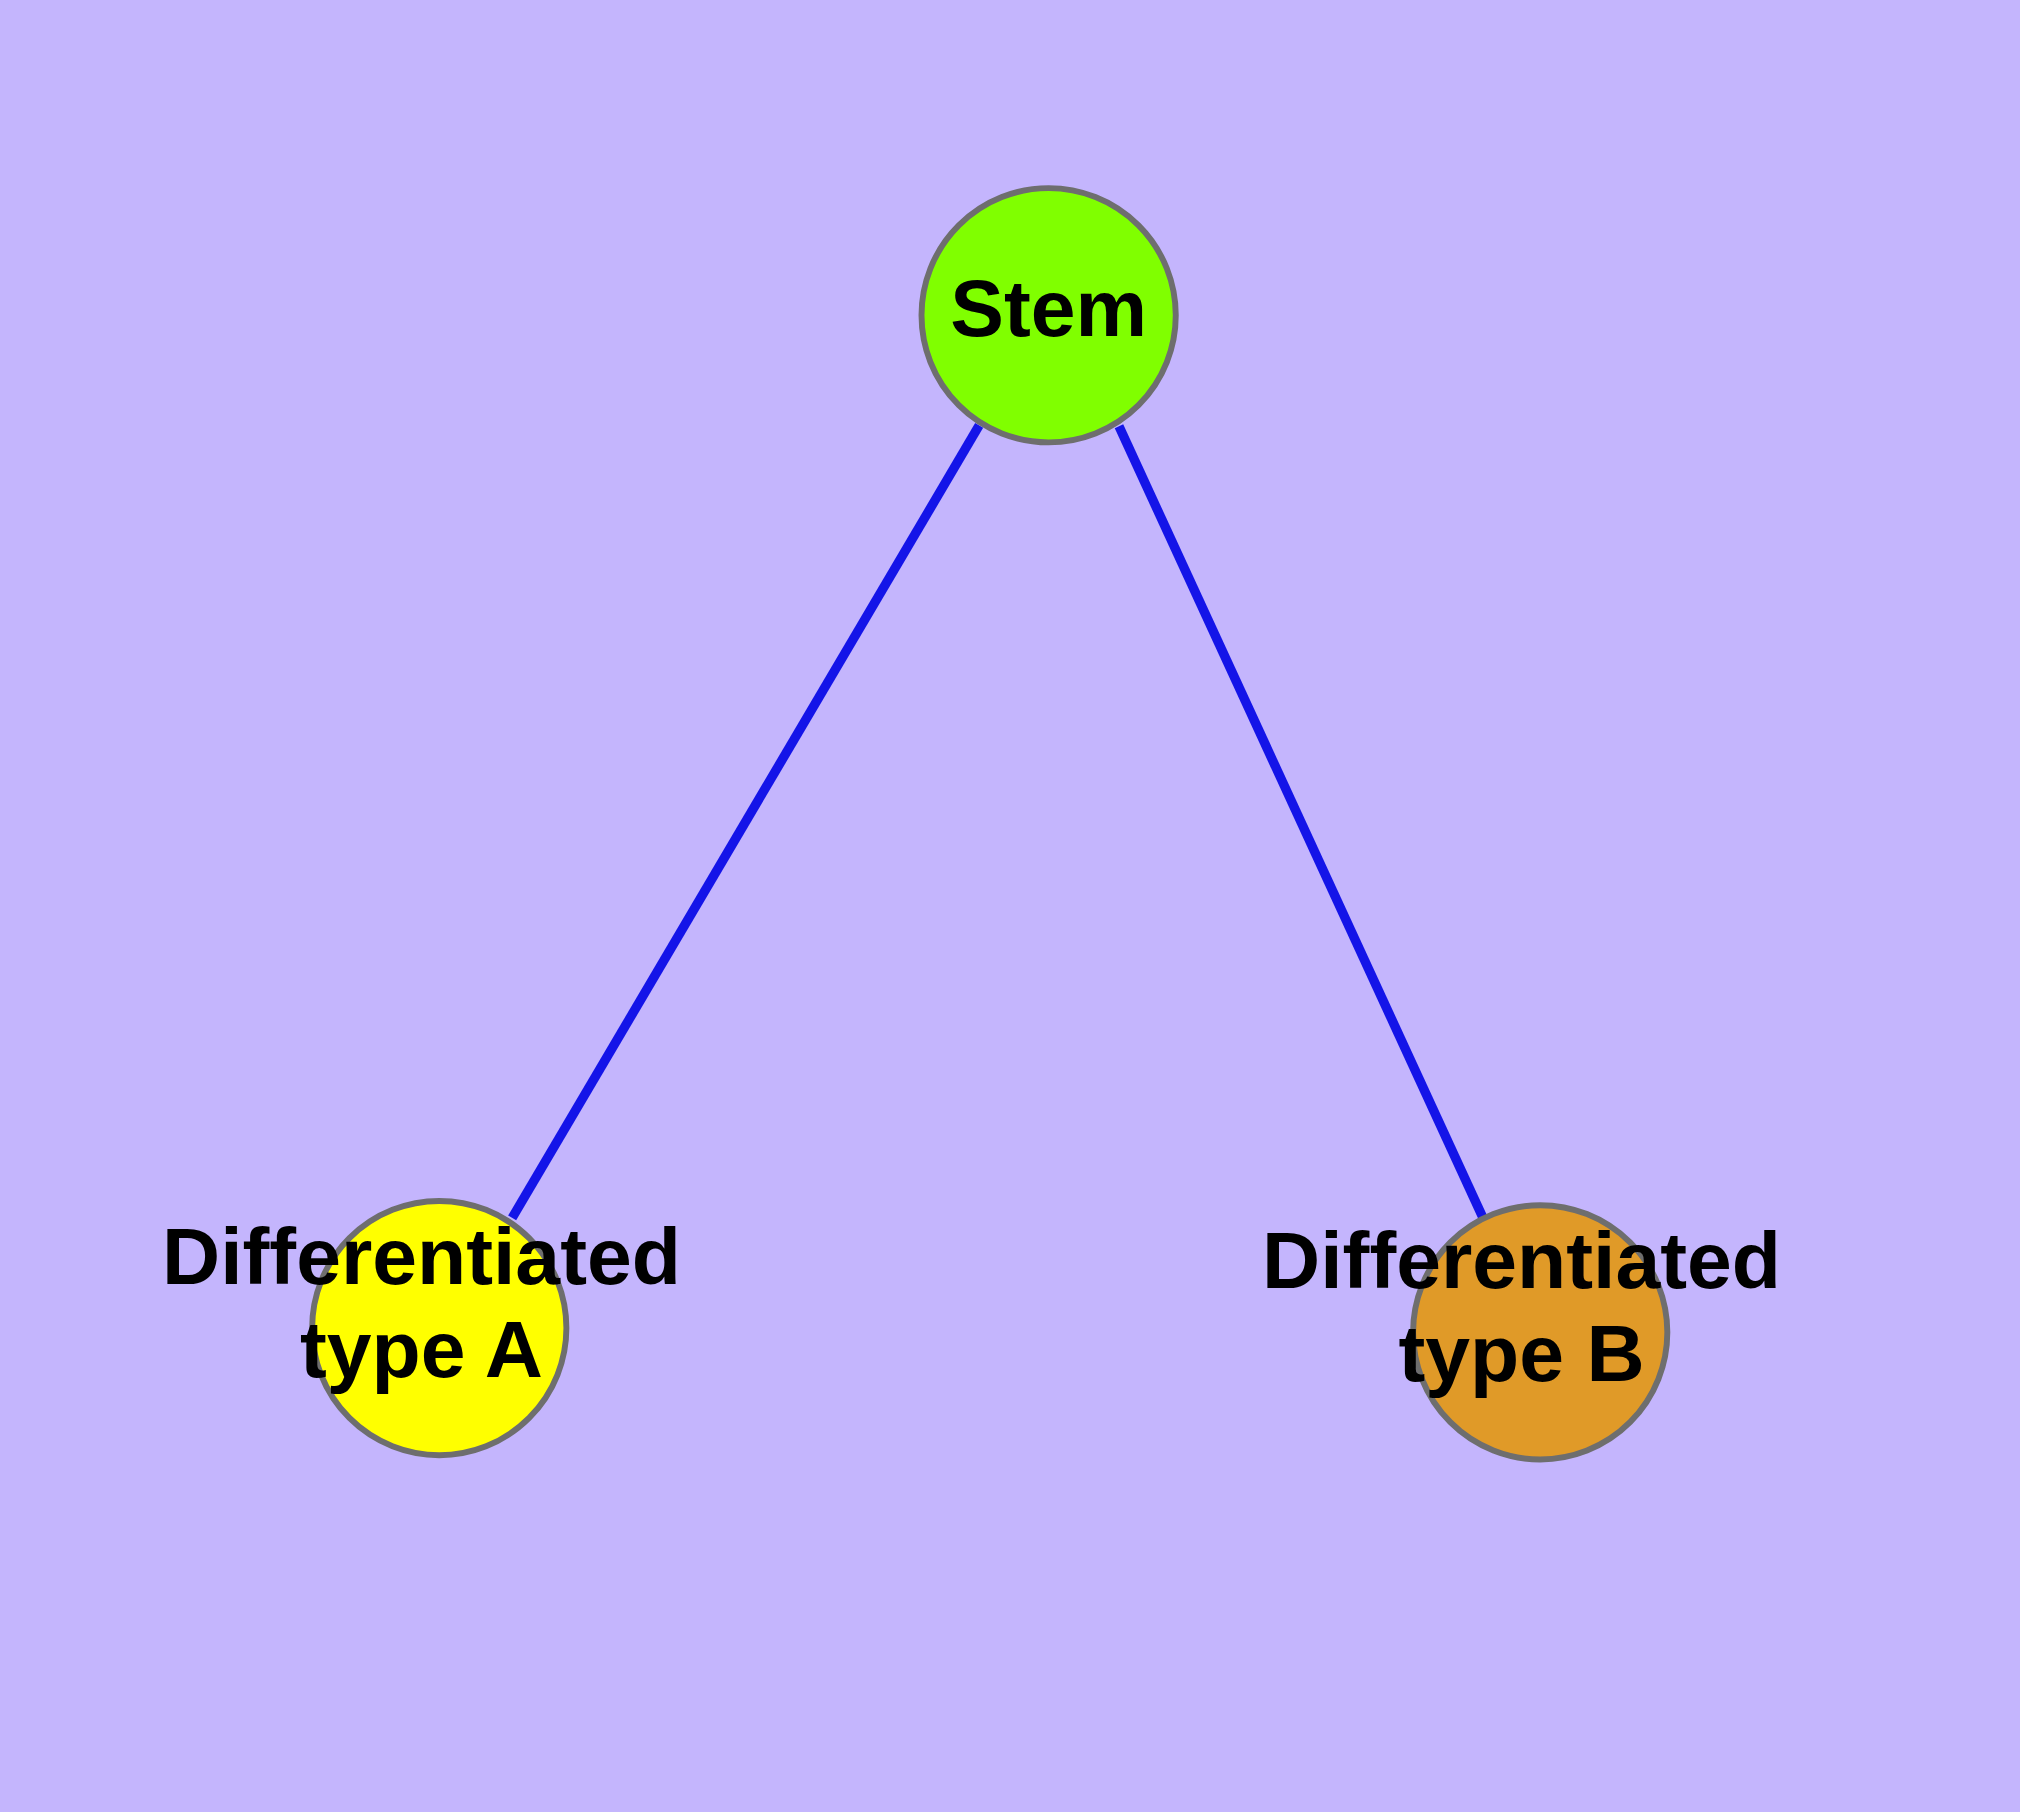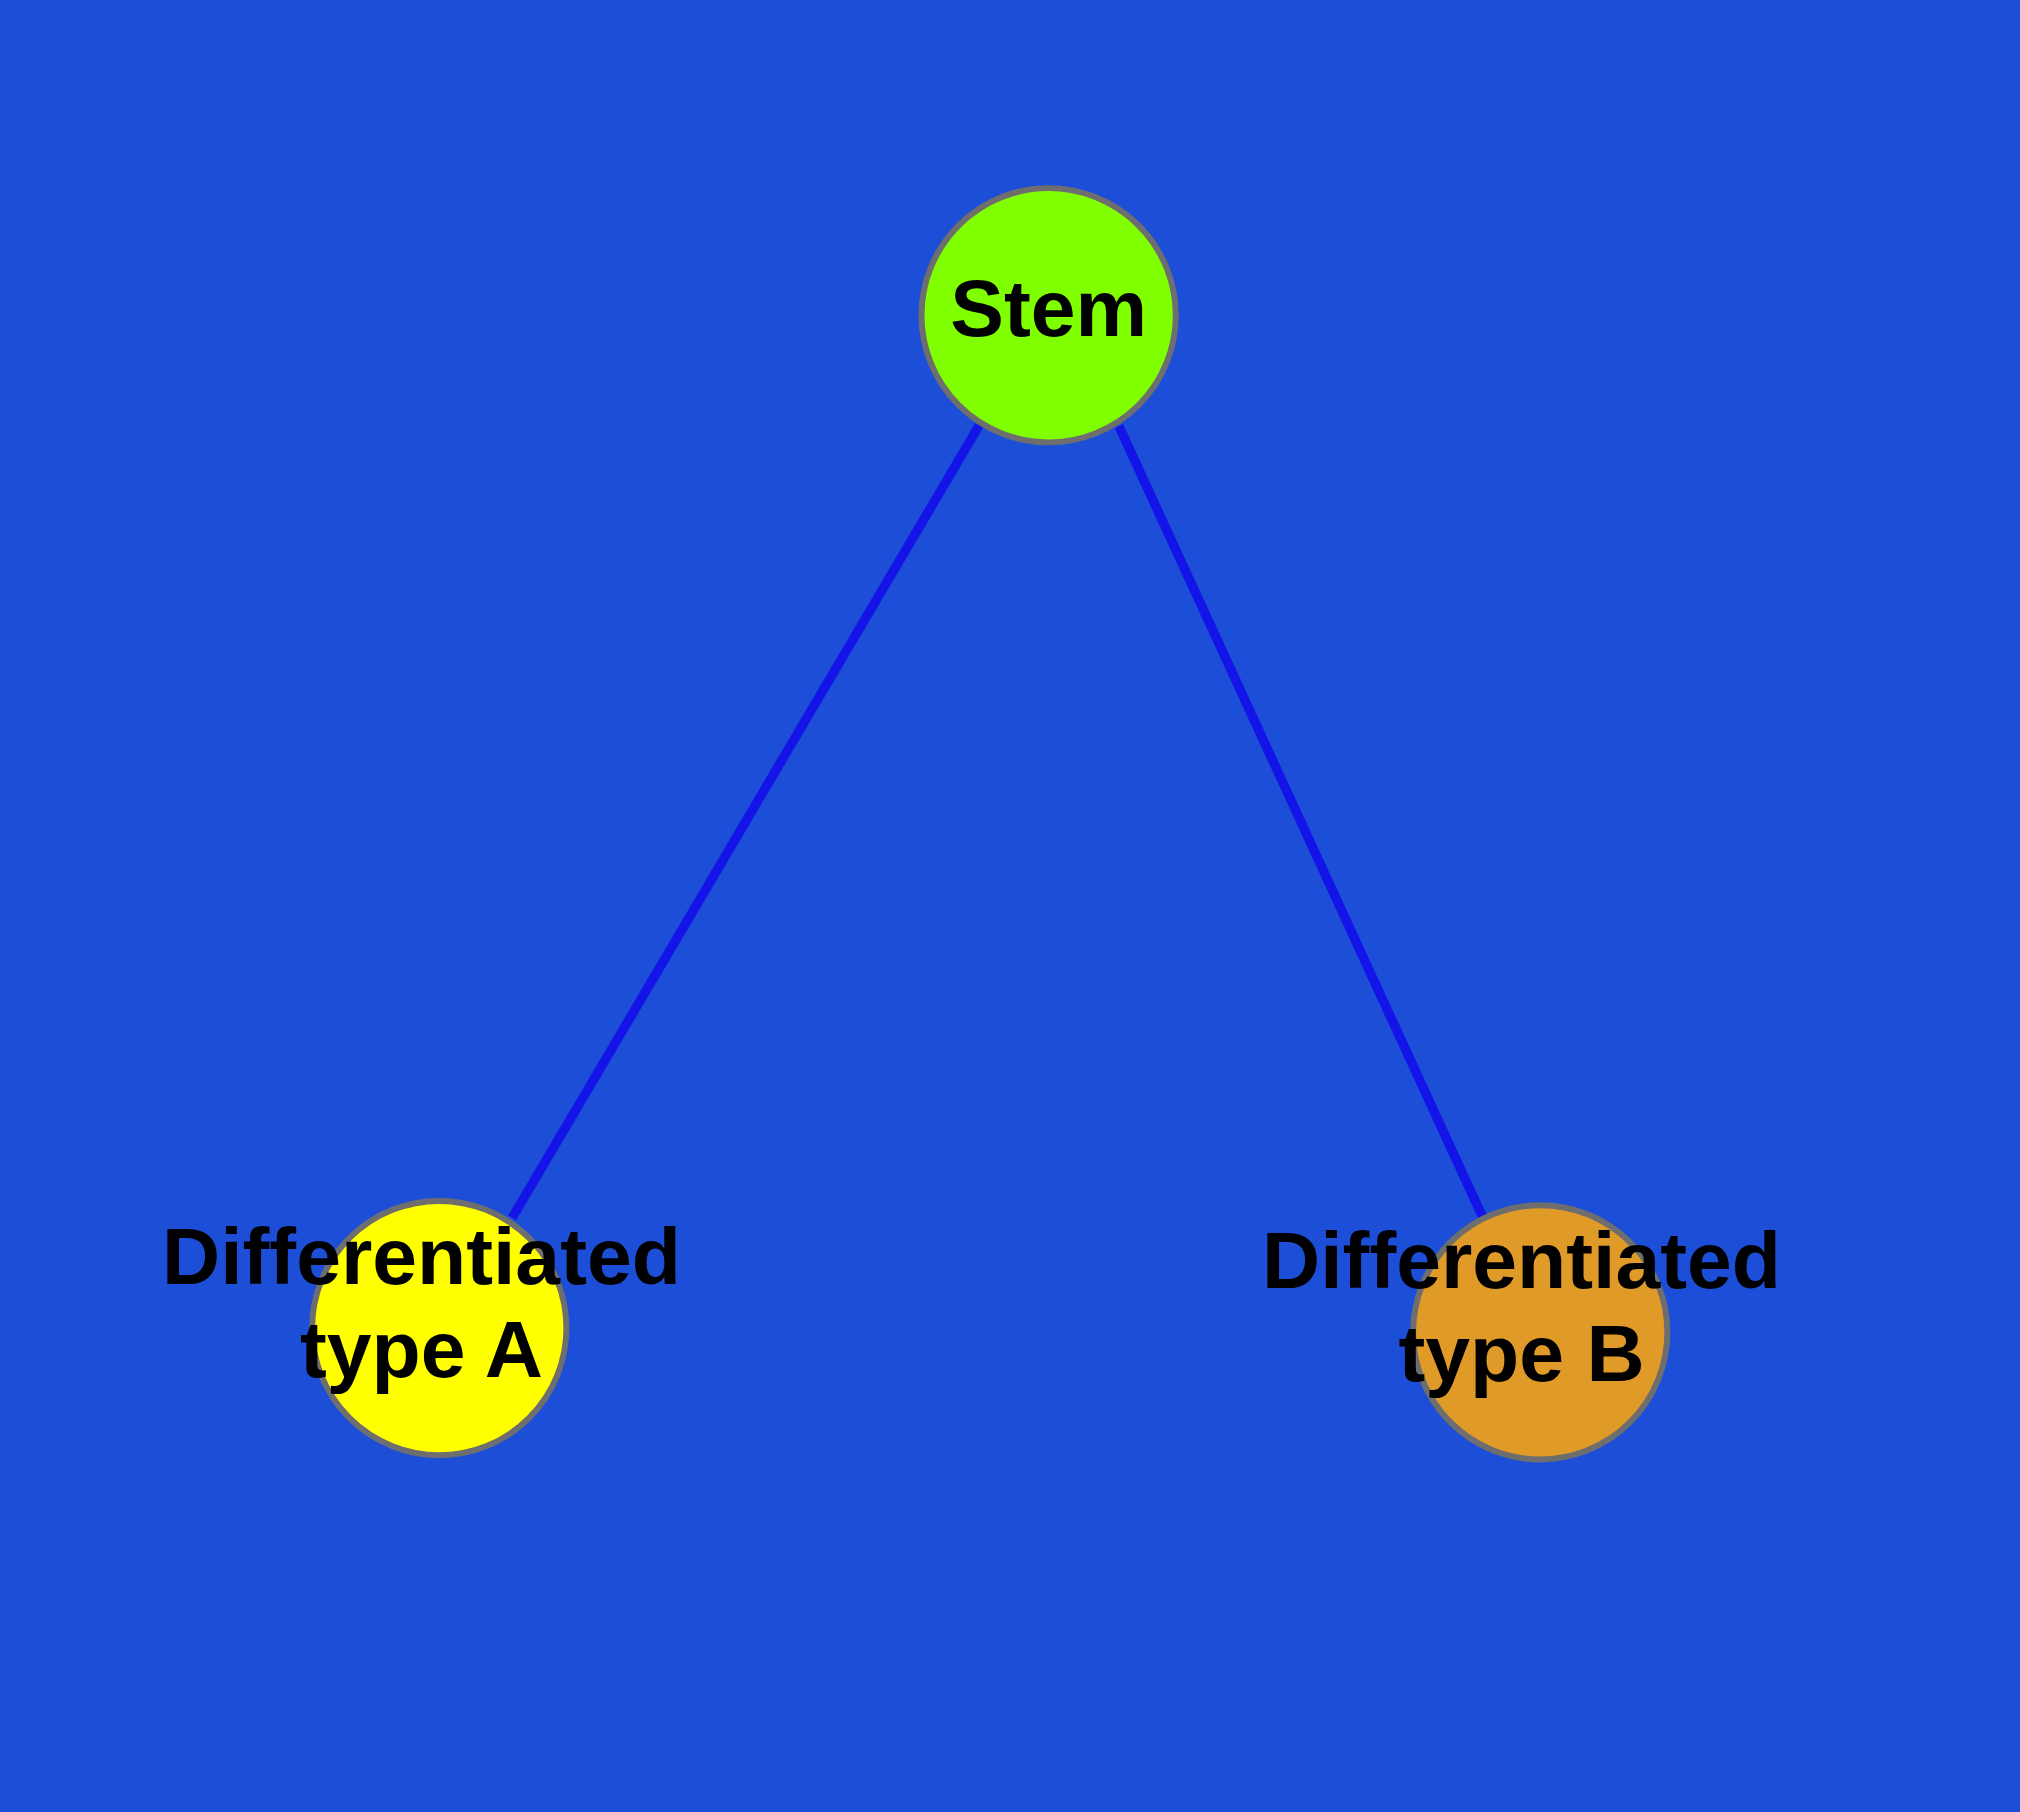--- a/index.html
+++ b/index.html
@@ -33,21 +33,21 @@
   .node-circle {
     stroke: #6e6e6e;
   }
   .edge-line {
     stroke-linecap: butt;
   }
 </style>
 </head>
 <body>
 
-<div id="canvas" style="width: 2021px; height: 1812px; background: #1d4ed8;">
+<div id="canvas" style="width: 2021px; height: 1812px; background: #c4b5fd;">
   <svg id="graph-svg" viewBox="0 0 2384 2138">
     <g id="edges-group">
         <line x1="1155" y1="502" x2="604" y2="1437" stroke="#1414e8" stroke-width="11" class="edge-line"></line>
         <line x1="1320" y1="503" x2="1750" y2="1438" stroke="#1414e8" stroke-width="11" class="edge-line"></line>
       </g>
     <g id="nodes-group">
         <circle cx="1237" cy="372" r="150" fill="#80ff00" stroke="#6e6e6e" stroke-width="7" class="node-circle"></circle>
         <circle cx="518" cy="1567" r="150" fill="#ffff00" stroke="#6e6e6e" stroke-width="7" class="node-circle"></circle>
         <circle cx="1817" cy="1572" r="150" fill="#e09a28" stroke="#6e6e6e" stroke-width="7" class="node-circle"></circle>
       </g>

